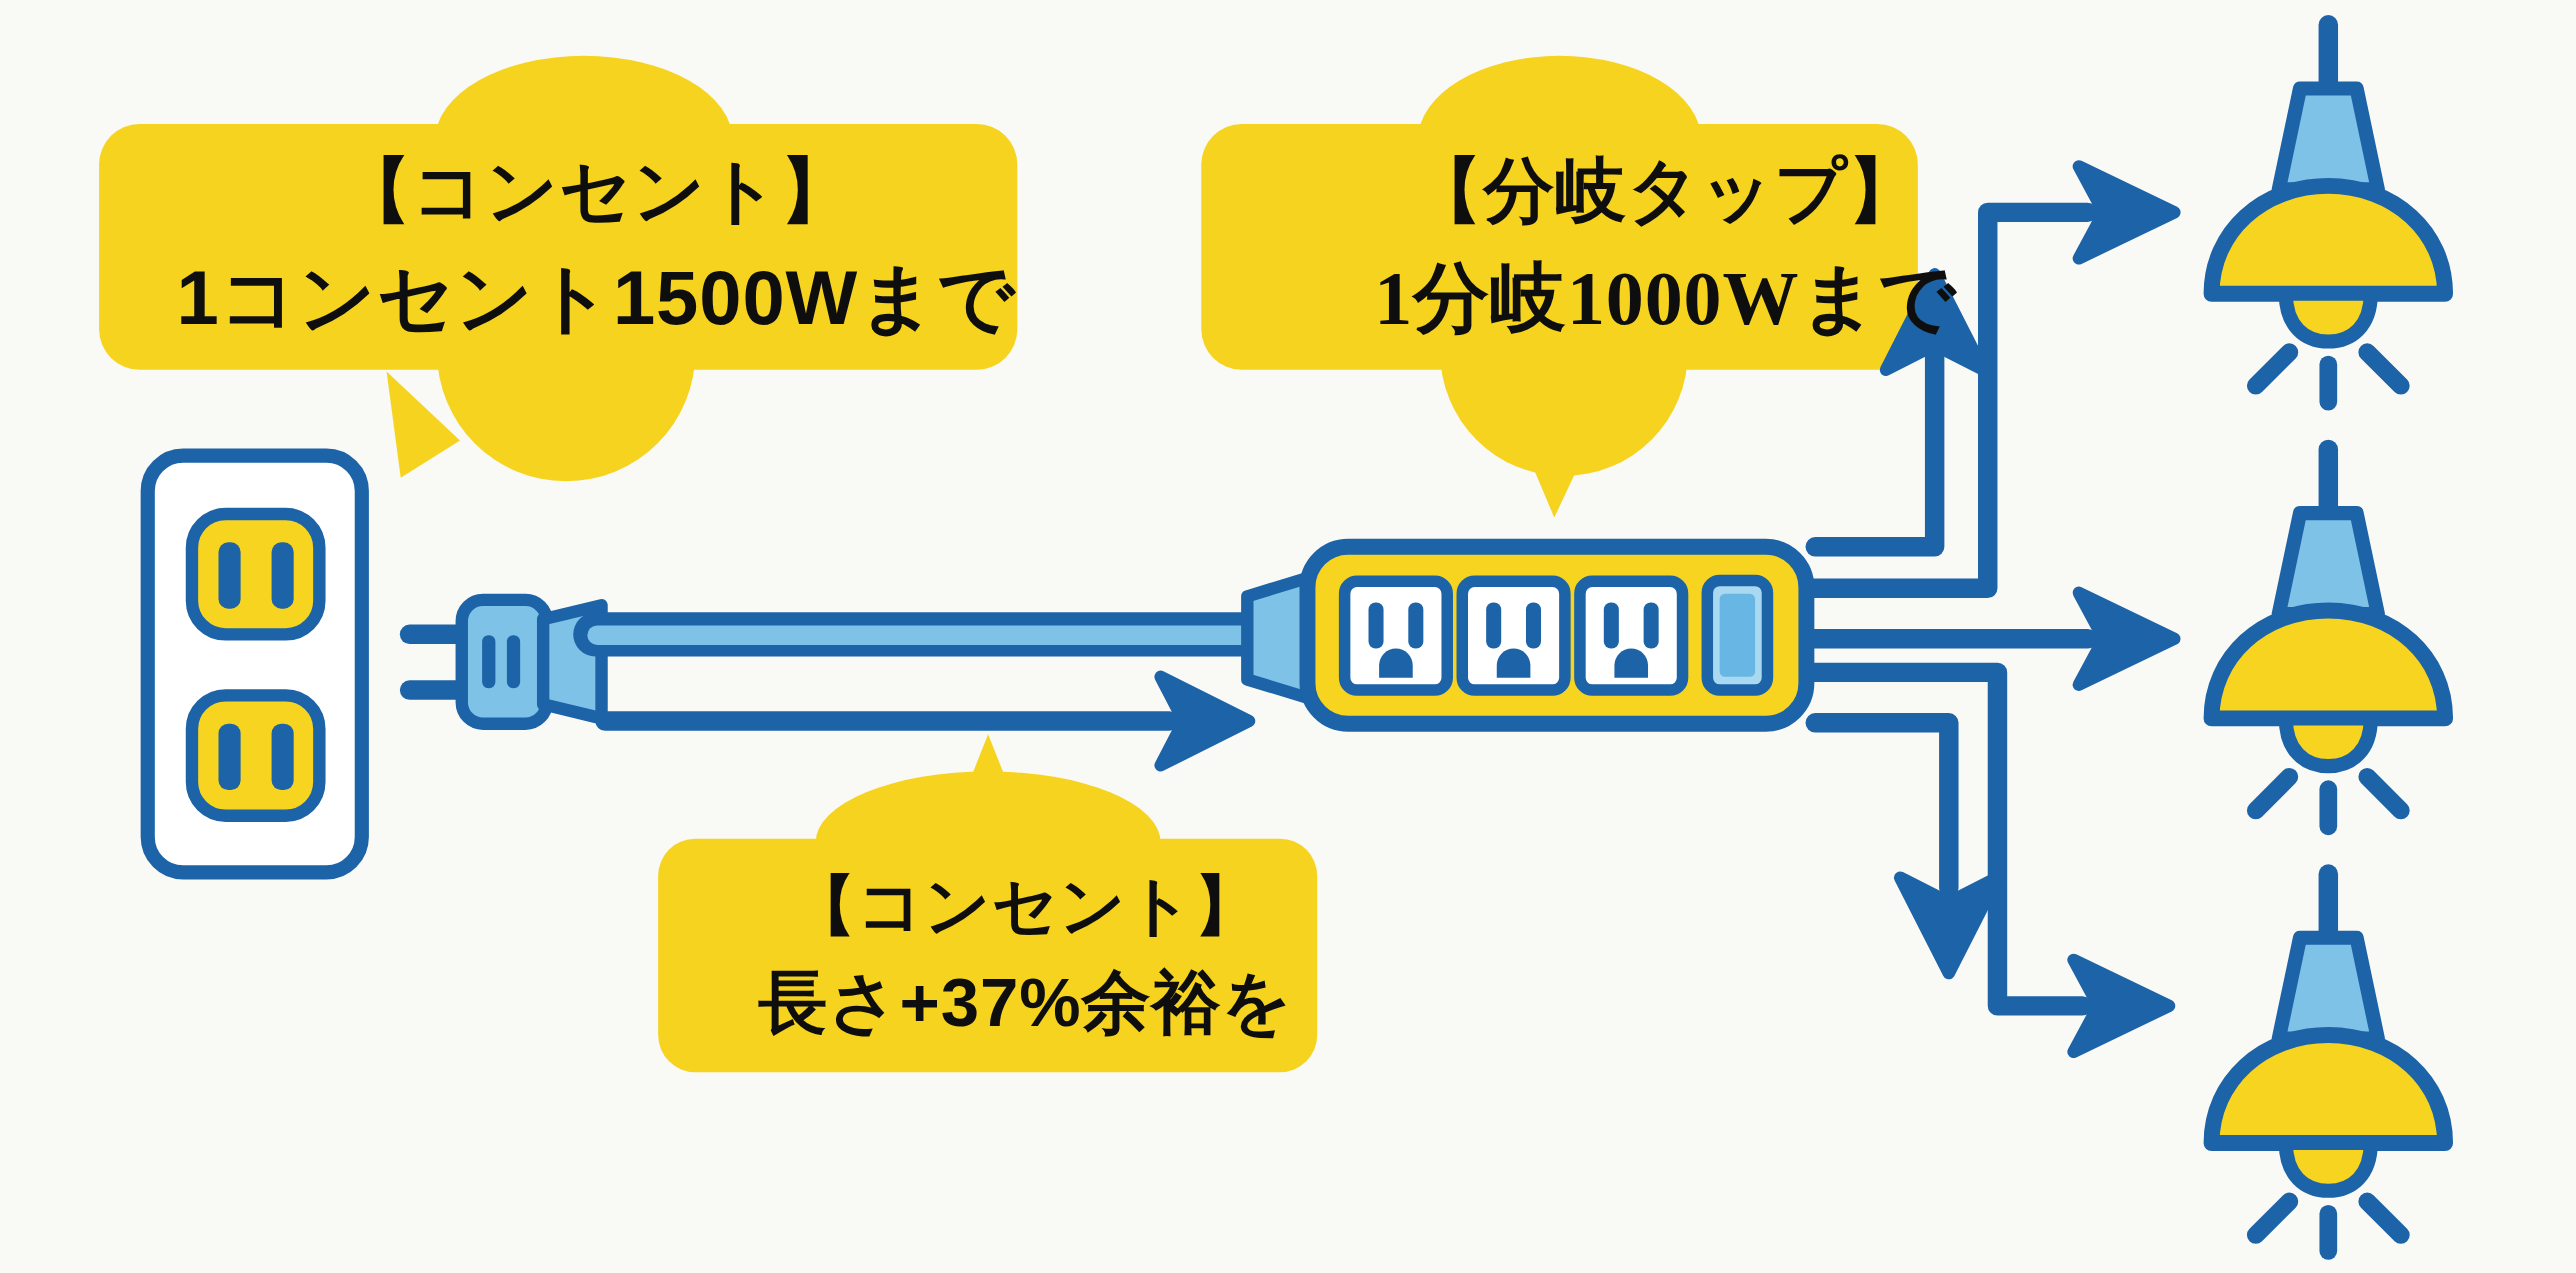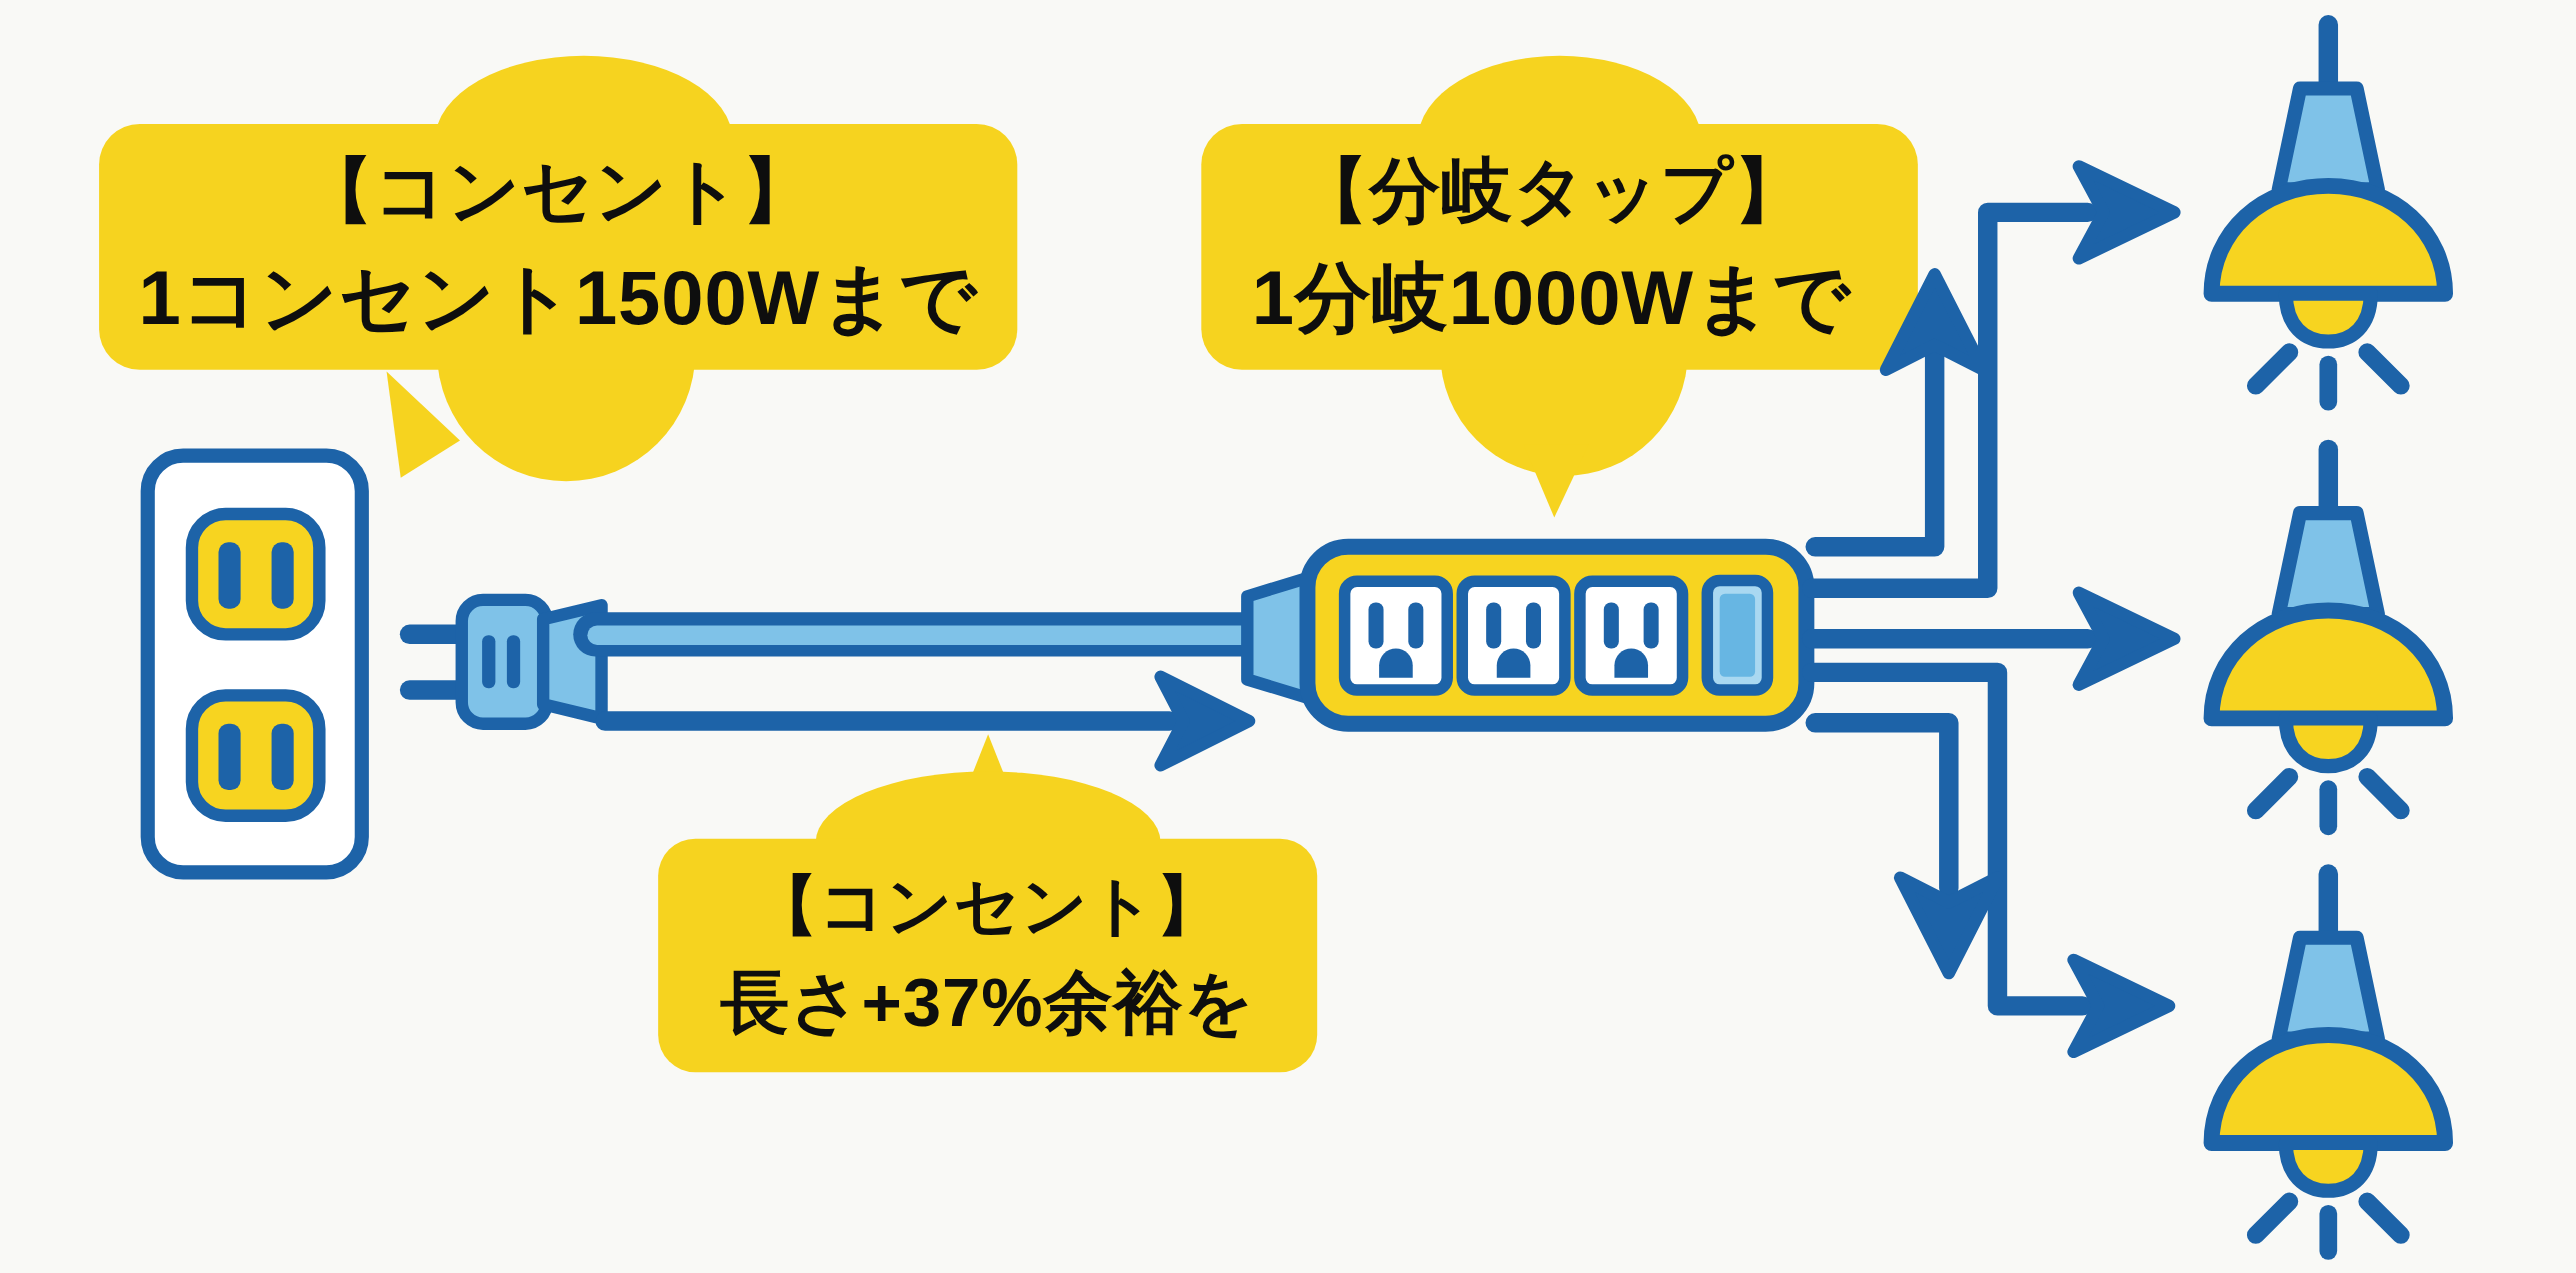--- a/index.html
+++ b/index.html
@@ -10,20 +10,21 @@
     overflow:hidden;
   }
   .canvas{position:relative;width:2576px;height:1274px;background:#f9f9f6;}
   .canvas svg{position:absolute;left:0;top:0;}
   .callout-text{
     position:absolute;
     display:flex;flex-direction:column;justify-content:center;align-items:center;
     text-align:center;color:#0e0e0e;font-weight:900;
     letter-spacing:0.9px;line-height:1.45;
     pointer-events:none;
+    padding-left:38px;
   }
   .callout-text .t1{font-size:71px;}
   .callout-text .t2{font-size:76px;}
   .callout-text.small .t1{font-size:65px;}
   .callout-text.small .t2{font-size:69px;}
 </style>
 </head>
 <body>
 
 <div class="canvas">
@@ -149,21 +150,21 @@
     </g>
     <use href="#lamp" xlink:href="#lamp" transform="translate(0,480)"></use>
     <use href="#lamp" xlink:href="#lamp" transform="translate(0,960)"></use>
   </svg>
 
   <div class="callout-text" style="left:99px;top:124px;width:918px;height:246px;">
     <div class="t1">【コンセント】</div>
     <div class="t2">1コンセント1500Wまで</div>
   </div>
 
-  <div class="callout-text" style="left:1193px;top:124px;width:717px;height:246px;">
+  <div class="callout-text" style="left:1269px;top:124px;width:717px;height:246px;font-family:Liberation Serif, serif;">
     <div class="t1">【分岐タップ】</div>
     <div class="t2">1分岐1000Wまで</div>
   </div>
 
   <div class="callout-text small" style="left:658px;top:839px;width:659px;height:234px;">
     <div class="t1">【コンセント】</div>
     <div class="t2">長さ+37%余裕を</div>
   </div>
 
 </div>

